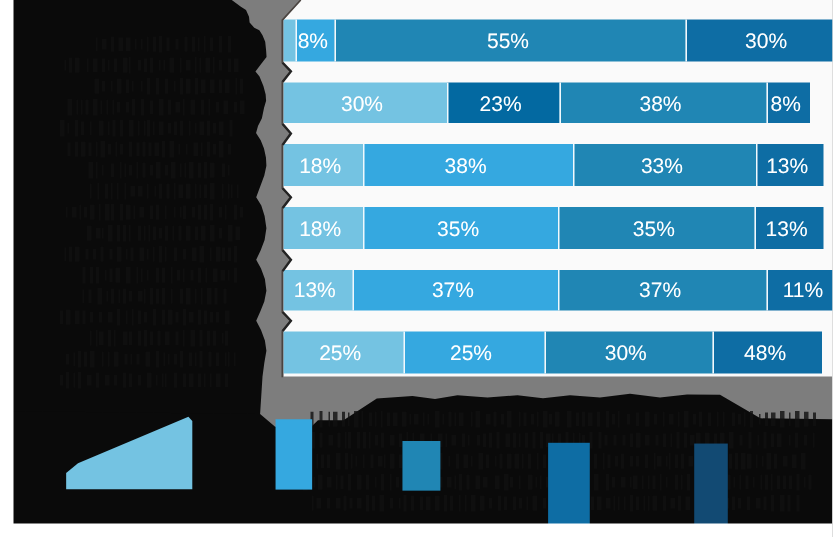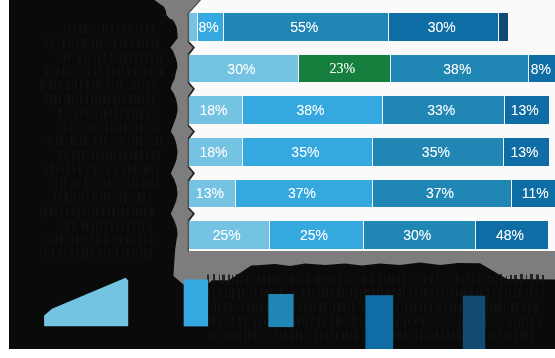--- a/index.html
+++ b/index.html
@@ -25,27 +25,27 @@
 
 <div id="page">
 
   <div class="abs" id="gray-bg"></div>
   <div class="abs" id="card"></div>
 
   <div id="bars">
       <div class="barrow" style="top: 13.4px;">
         <div class="seg" style="width: 7.92px; background: rgb(116, 195, 226);"></div>
         <div class="seg" style="width: 26.28px; background: rgb(53, 168, 224);">8%</div>
-        <div class="seg" style="width: 165px; background: rgb(32, 134, 180);">55%</div>
+        <div class="seg" style="width: 234px; background: rgb(32, 134, 180);">55%</div>
         <div class="seg" style="width: 110.16px; background: rgb(14, 109, 164);">30%</div>
         <div class="seg" style="width: 9.36px; background: rgb(18, 74, 115);"></div>
       </div>
       <div class="barrow" style="top: 54.94px;">
         <div class="seg" style="width: 108.72px; background: rgb(116, 195, 226);">30%</div>
-        <div class="seg" style="width: 92px; background: #15803d; font-family: Liberation Serif, serif;">23%</div>
+        <div class="seg" style="width: 75px; background: #0369a1;">23%</div>
         <div class="seg" style="width: 138.24px; background: rgb(32, 134, 180);">38%</div>
         <div class="seg" style="width: 28.8px; background: rgb(14, 109, 164);">8%</div>
       </div>
       <div class="barrow" style="top: 96.48px;">
         <div class="seg" style="width: 52.92px; background: rgb(116, 195, 226);">18%</div>
         <div class="seg" style="width: 140.04px; background: rgb(53, 168, 224);">38%</div>
         <div class="seg" style="width: 121.68px; background: rgb(32, 134, 180);">33%</div>
         <div class="seg" style="width: 45.36px; background: rgb(14, 109, 164);">13%</div>
       </div>
       <div class="barrow" style="top: 138.02px;">

